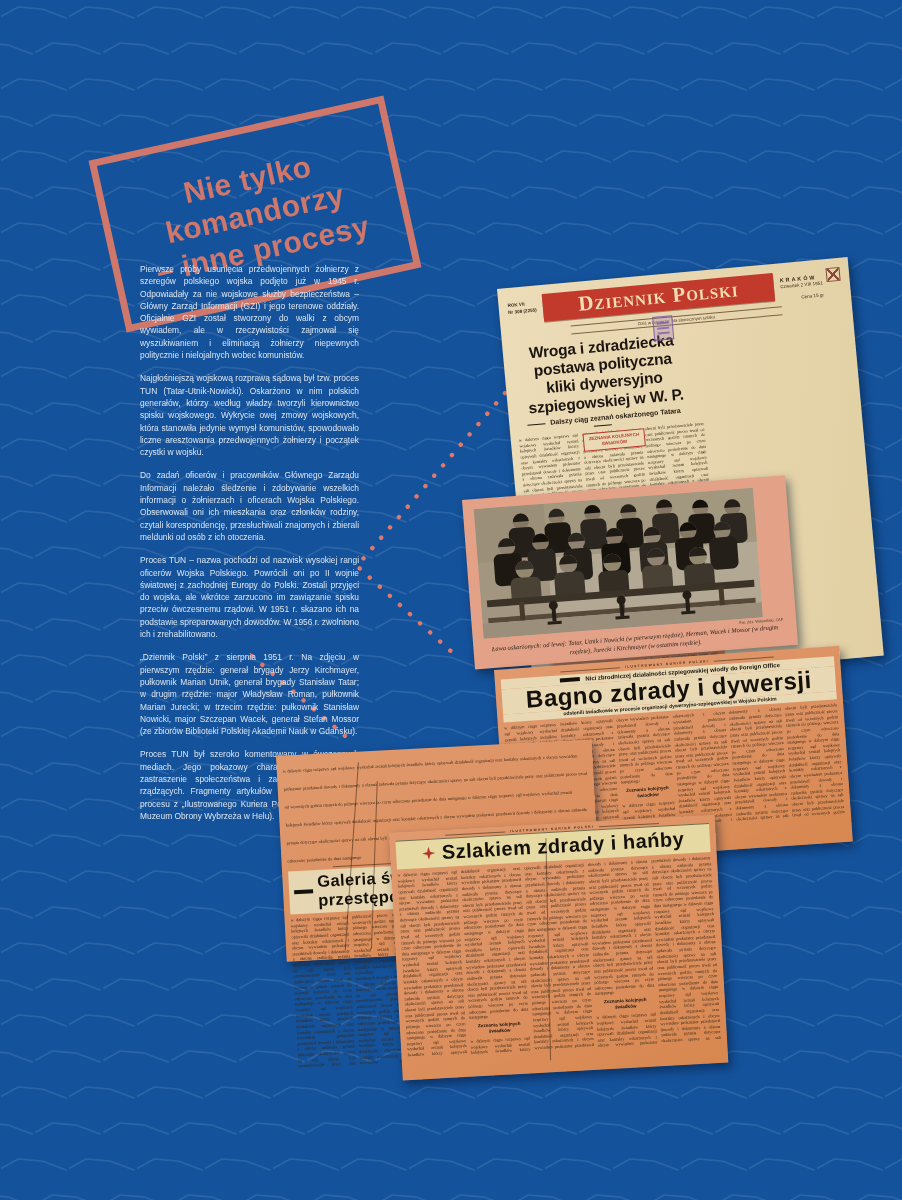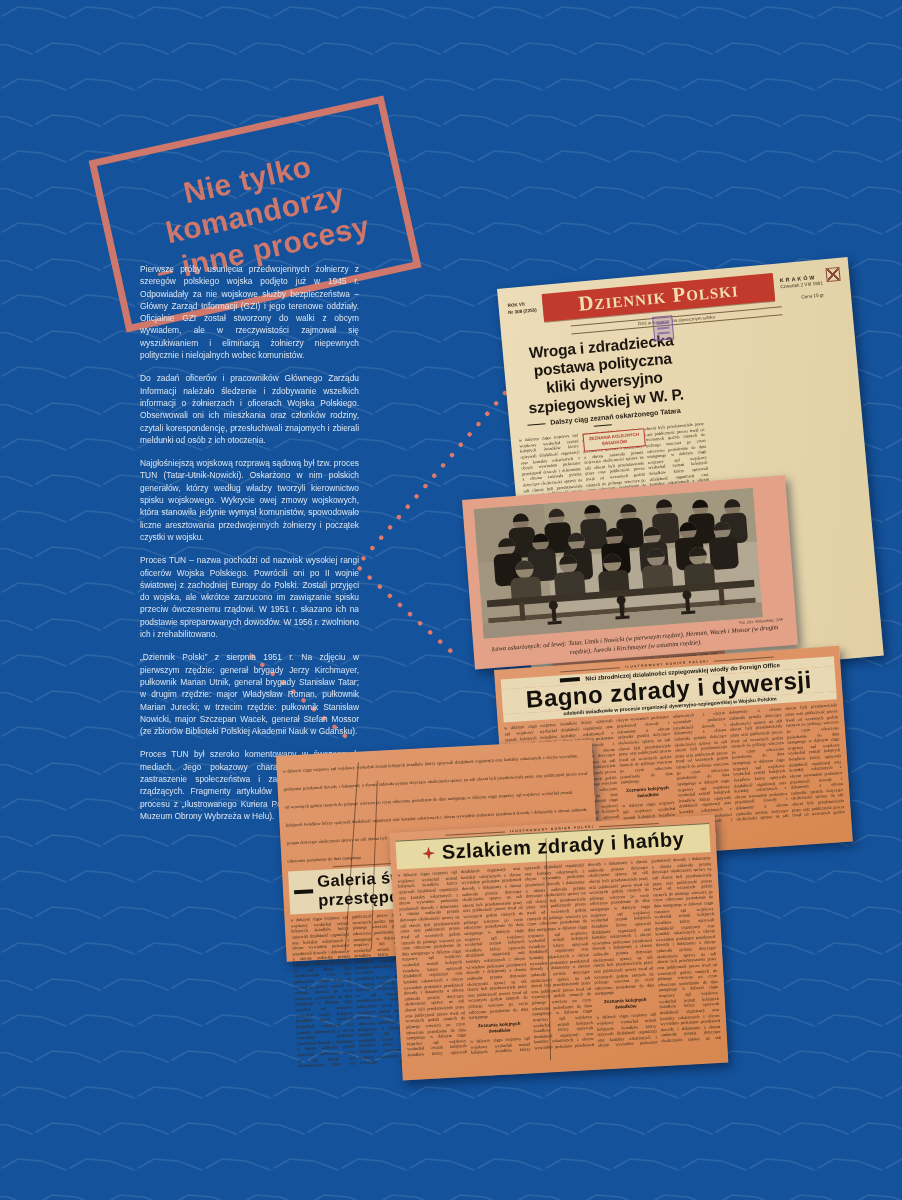--- a/index.html
+++ b/index.html
@@ -146,22 +146,22 @@
 </svg>
 
 <div class="title-frame">
   <h1><span>Nie tylko</span><br>
     <span>komandorzy</span><br>
     <span>– inne procesy</span></h1>
 </div>
 
 <div class="intro">
   <p>Pierwsze próby usunięcia przedwojennych żołnierzy z szeregów polskiego wojska podjęto już w 1945 r. Odpowiadały za nie wojskowe służby bezpieczeństwa – Główny Zarząd Informacji (GZI) i jego terenowe oddziały. Oficjalnie GZI został stworzony do walki z obcym wywiadem, ale w rzeczywistości zajmował się wyszukiwaniem i eliminacją żołnierzy niepewnych politycznie i nielojalnych wobec komunistów.</p>
+  <p>Najgłośniejszą wojskową rozprawą sądową był tzw. proces TUN (Tatar-Utnik-Nowicki). Oskarżono w nim polskich generałów, którzy według władzy tworzyli kierownictwo spisku wojskowego. Wykrycie owej zmowy wojskowych, która stanowiła jedynie wymysł komunistów, spowodowało liczne aresztowania przedwojennych żołnierzy i początek czystki w wojsku.</p>
   <p>Do zadań oficerów i pracowników Głównego Zarządu Informacji należało śledzenie i zdobywanie wszelkich informacji o żołnierzach i oficerach Wojska Polskiego. Obserwowali oni ich mieszkania oraz członków rodziny, czytali korespondencję, przesłuchiwali znajomych i zbierali meldunki od osób z ich otoczenia.</p>
-  <p>Najgłośniejszą wojskową rozprawą sądową był tzw. proces TUN (Tatar-Utnik-Nowicki). Oskarżono w nim polskich generałów, którzy według władzy tworzyli kierownictwo spisku wojskowego. Wykrycie owej zmowy wojskowych, która stanowiła jedynie wymysł komunistów, spowodowało liczne aresztowania przedwojennych żołnierzy i początek czystki w wojsku.</p>
   <p>Proces TUN – nazwa pochodzi od nazwisk wysokiej rangi oficerów Wojska Polskiego. Powrócili oni po II wojnie światowej z zachodniej Europy do Polski. Zostali przyjęci do wojska, ale wkrótce zarzucono im zawiązanie spisku przeciw ówczesnemu rządowi. W 1951 r. skazano ich na podstawie spreparowanych dowodów. W 1956 r. zwolniono ich i zrehabilitowano.</p>
   <p>„Dziennik Polski” z sierpnia 1951 r. Na zdjęciu w pierwszym rzędzie: generał brygady Jerzy Kirchmayer, pułkownik Marian Utnik, generał brygady Stanisław Tatar; w drugim rzędzie: major Władysław Roman, pułkownik Marian Jurecki; w trzecim rzędzie: pułkownik Stanisław Nowicki, major Szczepan Wacek, generał Stefan Mossor (ze zbiorów Biblioteki Polskiej Akademii Nauk w Gdańsku).</p>
   <p>Proces TUN był szeroko komentowany w ówczesnych mediach. Jego pokazowy charakter miał na celu zastraszenie społeczeństwa i zademonstrowanie siły rządzących. Fragmenty artykułów z 1951 r. na temat procesu z „Ilustrowanego Kuriera Polskiego” (ze zbiorów Muzeum Obrony Wybrzeża w Helu).</p>
 </div>
 
 <div class="paper cream dziennik">
   <div class="masthead">
     <div class="mh-left">
       <span>ROK VII</span><br><span>Nr 308 (2255)</span>
     </div>

